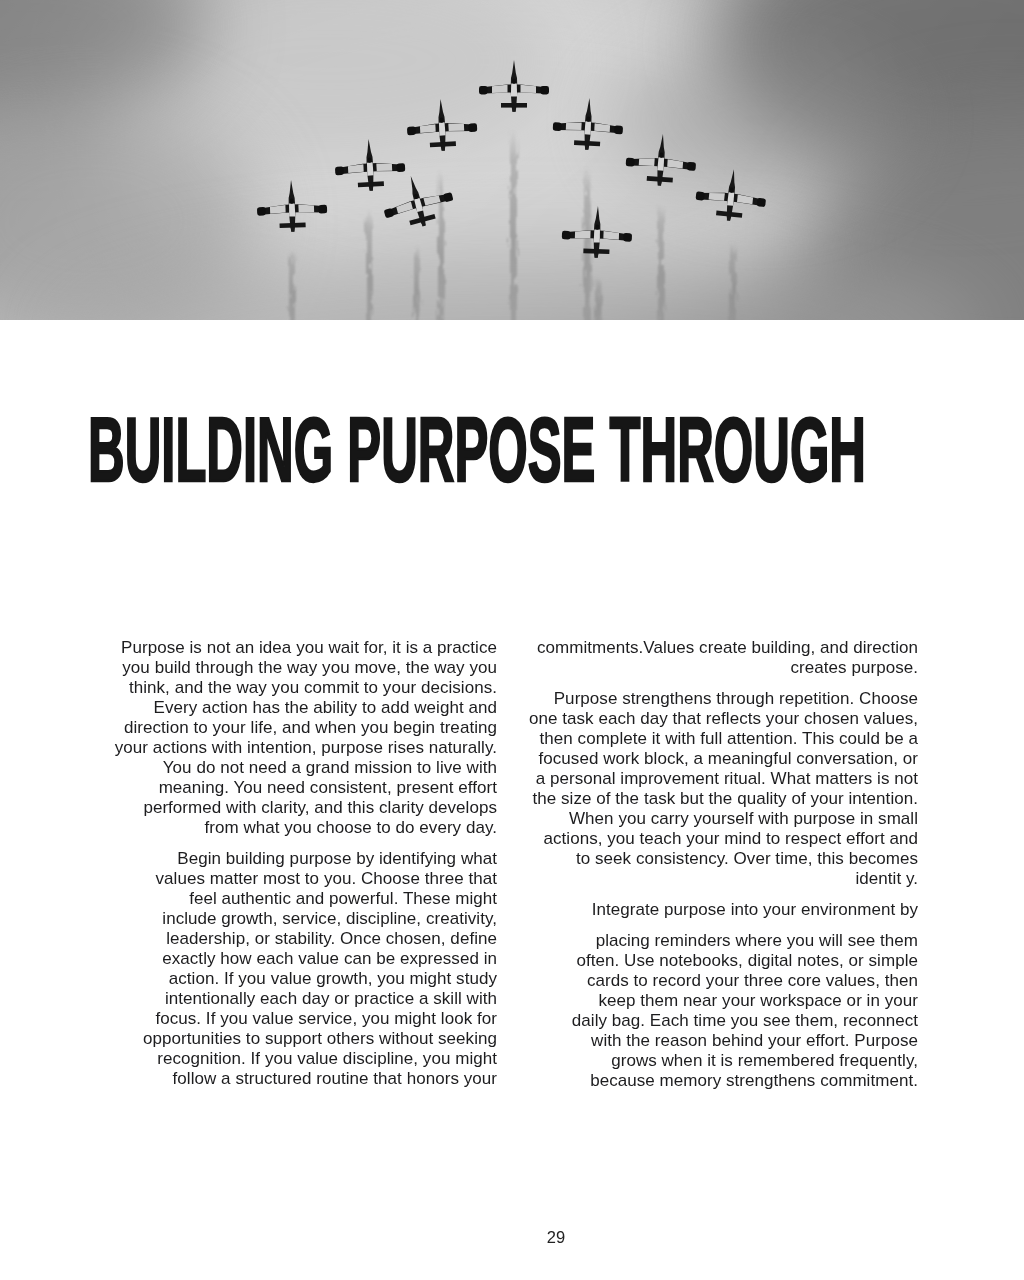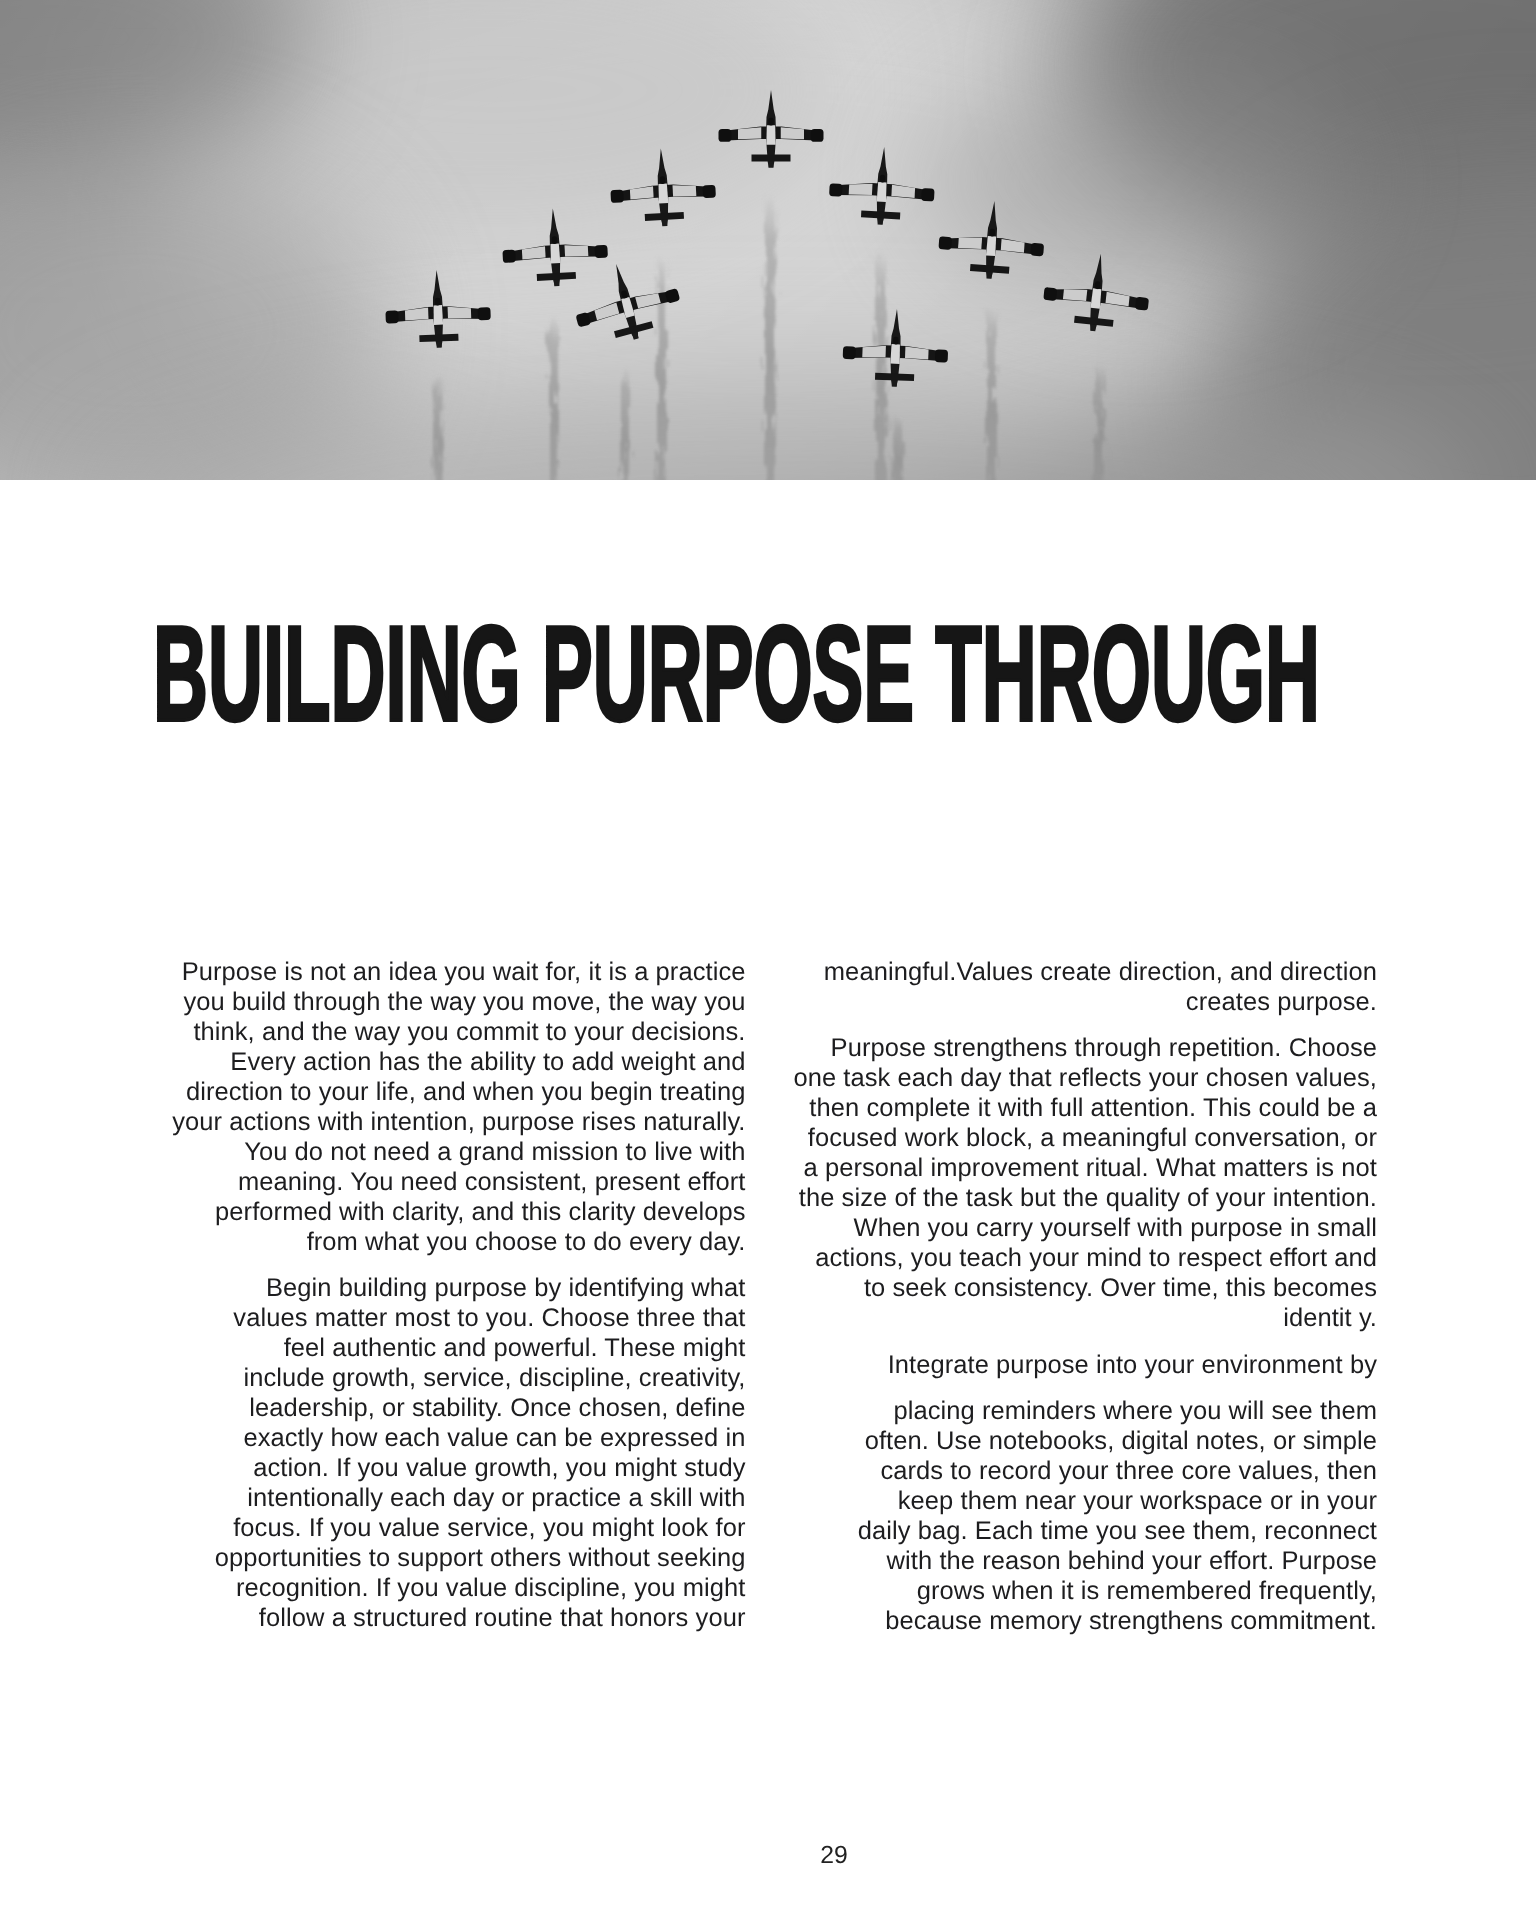--- a/index.html
+++ b/index.html
@@ -9,21 +9,21 @@
     -webkit-font-smoothing: antialiased;
   }
   .page { position: absolute; inset: 0; background: #ffffff; }
 
   
   .hero { position: absolute; top: 0; left: 0; width: 1024px; height: 320px; }
   .hero svg { display: block; }
 
   
   .title-block {
-    position: absolute; top: 402px; left: 102px; width: 880px;
+    position: absolute; top: 402px; left: 88px; width: 880px;
     color: #161616;
   }
   .title-line {
     display: inline-block;
     font-size: 90px; line-height: 96px; font-weight: 700;
     letter-spacing: 0px;
     white-space: nowrap;
     transform-origin: left top;
     -webkit-text-stroke: 2.5px #161616;
   }
@@ -133,21 +133,21 @@
   <h1 class="title-block" style="margin:0; font-weight:700;">
     <span class="title-line" style="transform: scaleX(0.563743);">BUILDING PURPOSE THROUGH</span>
   </h1>
 
   <div class="columns">
     <div class="col">
       <p>Purpose is not an idea you wait for, it is a practice you build through the way you move, the way you think, and the way you commit to your decisions. Every action has the ability to add weight and direction to your life, and when you begin treating your actions with intention, purpose rises naturally. You do not need a grand mission to live with meaning. You need consistent, present effort performed with clarity, and this clarity develops from what you choose to do every day.</p>
       <p>Begin building purpose by identifying what values matter most to you. Choose three that feel authentic and powerful. These might include growth, service, discipline, creativity, leadership, or stability. Once chosen, define exactly how each value can be expressed in action. If you value growth, you might study intentionally each day or practice a skill with focus. If you value service, you might look for opportunities to support others without seeking recognition. If you value discipline, you might follow a structured routine that honors your</p>
     </div>
     <div class="col">
-      <p>meaningful.Values create direction, and direction creates purpose.</p>
+      <p>commitments.Values create building, and direction creates purpose.</p>
       <p>Purpose strengthens through repetition. Choose one task each day that reflects your chosen values, then complete it with full attention. This could be a focused work block, a meaningful conversation, or a personal improvement ritual. What matters is not the size of the task but the quality of your intention. When you carry yourself with purpose in small actions, you teach your mind to respect effort and to seek consistency. Over time, this becomes identit y.</p>
       <p>Integrate purpose into your environment by</p>
       <p>placing reminders where you will see them often. Use notebooks, digital notes, or simple cards to record your three core values, then keep them near your workspace or in your daily bag. Each time you see them, reconnect with the reason behind your effort. Purpose grows when it is remembered frequently, because memory strengthens commitment.</p>
     </div>
   </div>
 
   <div class="footer">29</div>
 
 </div>
 

